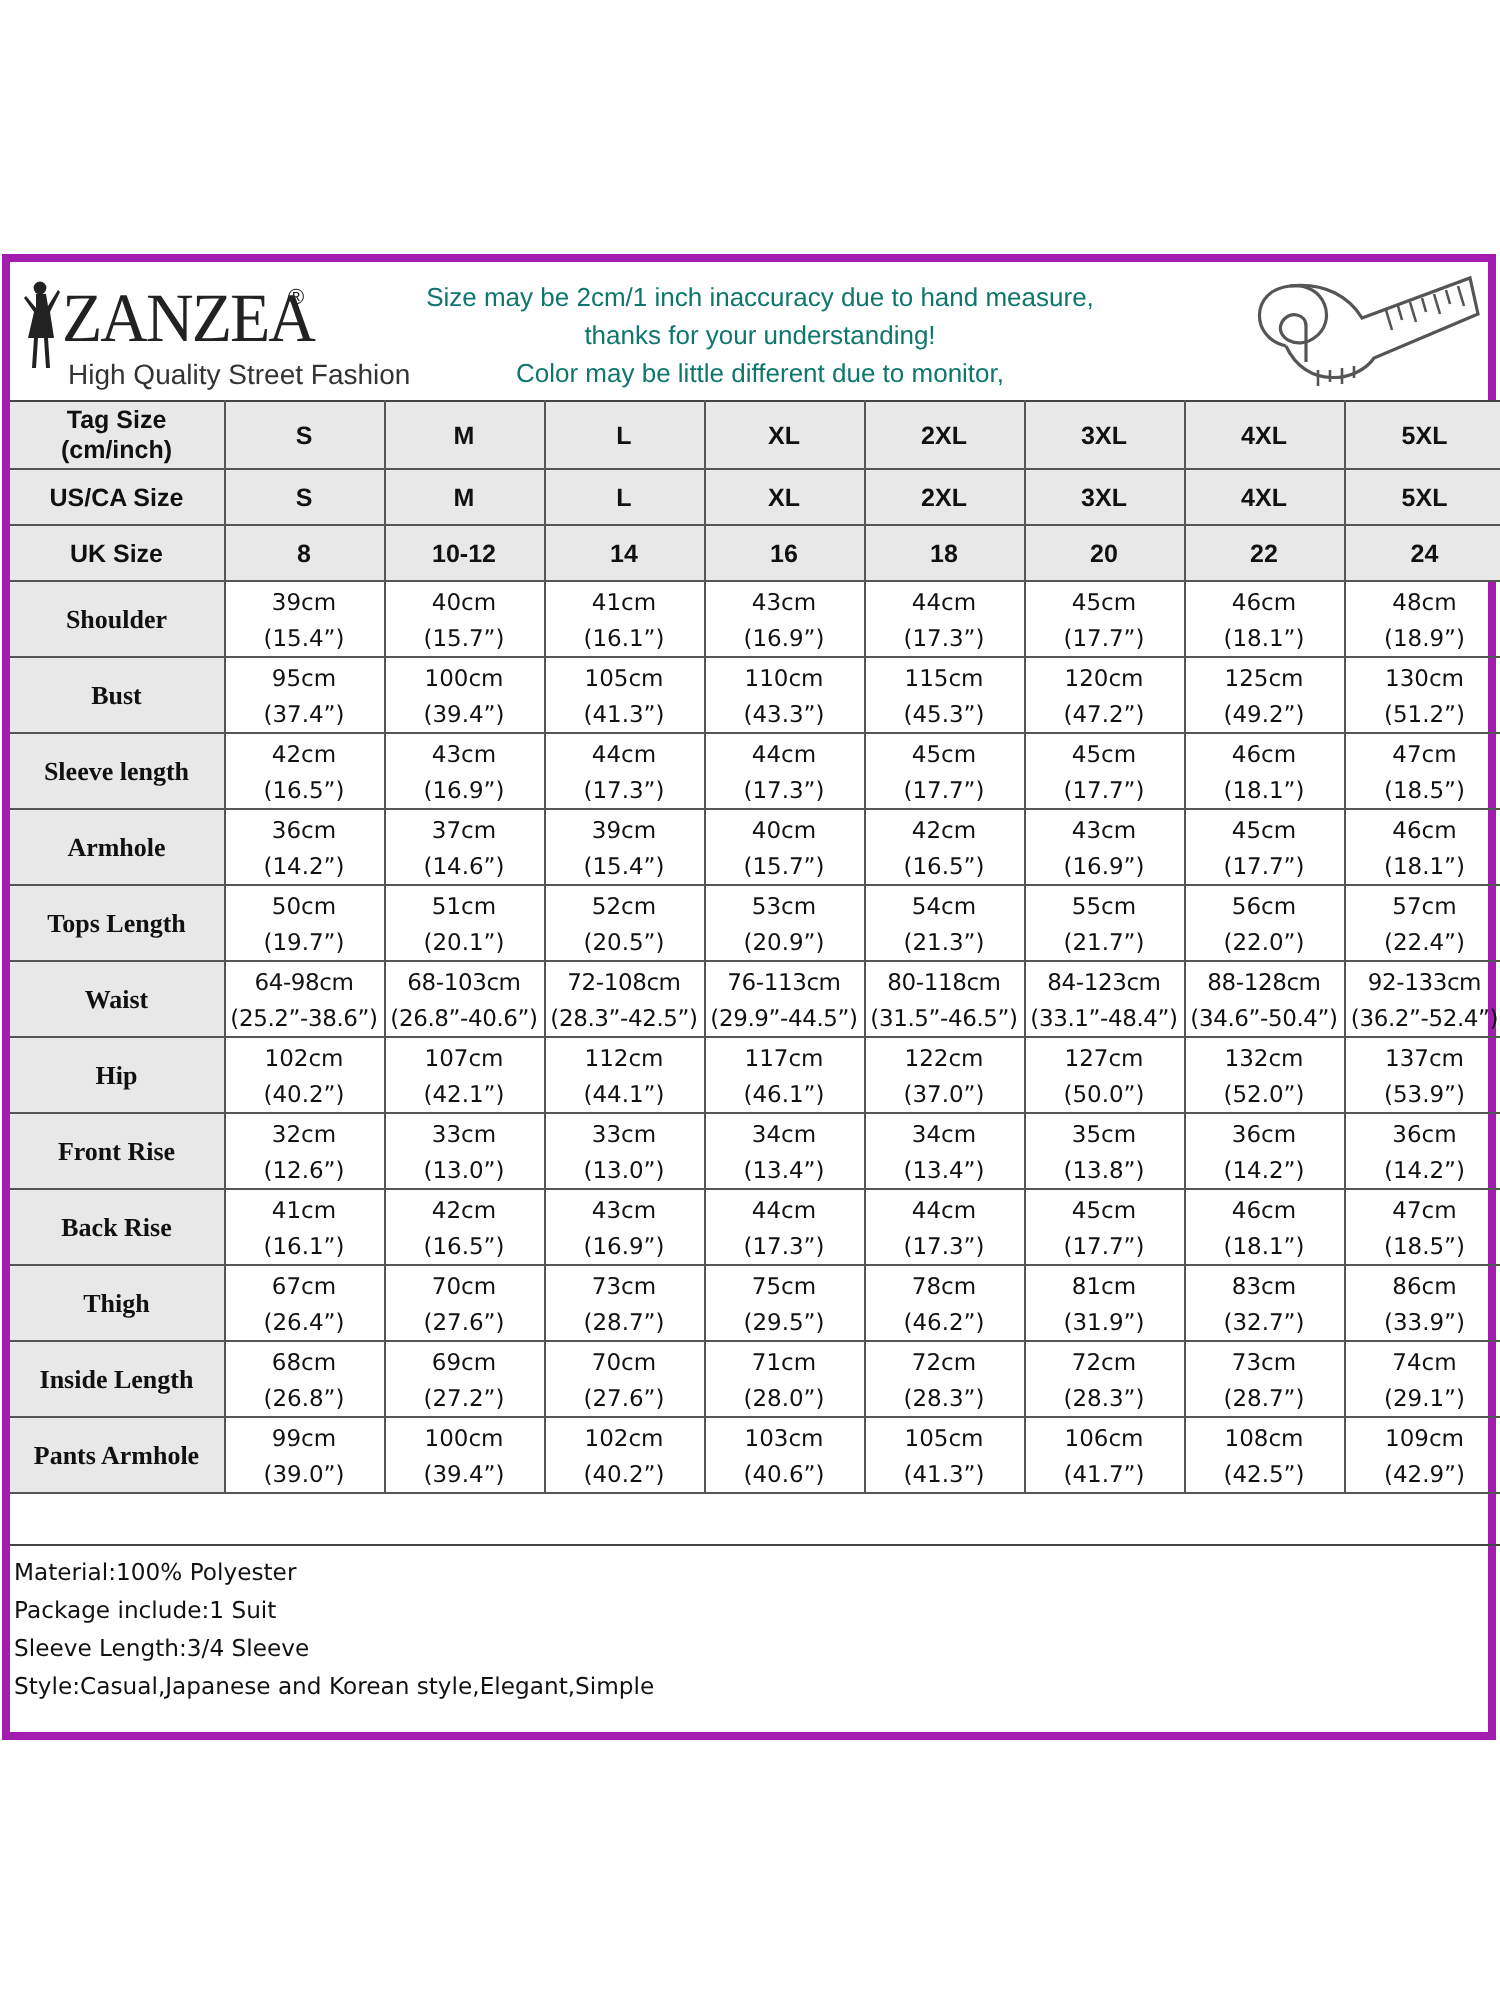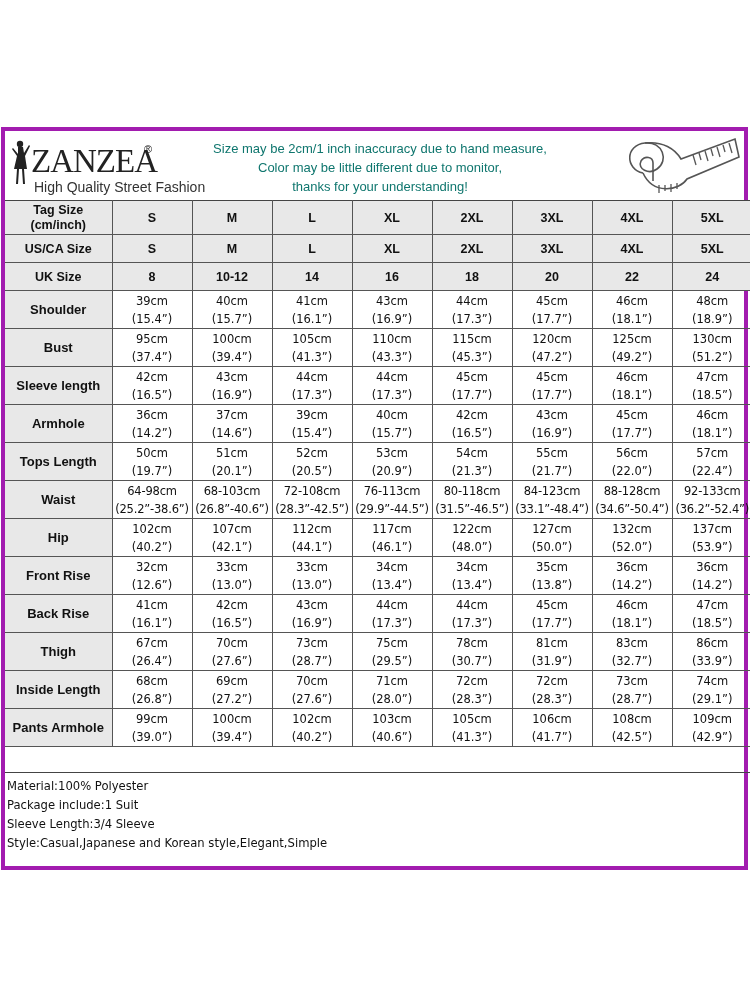--- a/index.html
+++ b/index.html
@@ -20,21 +20,21 @@
   .tape { position: absolute; left: 618px; top: 2px; }
 
   table.grid { position: absolute; left: 0; top: 69px; border-collapse: collapse;
                width: 747px; table-layout: fixed; padding-left: 36px; }
   table.grid td { border: 1.5px solid #555; text-align: center; vertical-align: middle;
                   padding: 0; box-sizing: border-box; }
   table.grid tr.size-row td { background: #e8e8e8; font-weight: bold; font-size: 12.5px; }
   table.grid tr.meas-row td { height: 38px; font-size: 12.5px; line-height: 18px;
                               font-family: "DejaVu Sans", sans-serif; font-size: 11.5px; }
   table.grid tr.meas-row td.label { background: #e8e8e8; font-weight: bold;
-                                   font-family: Liberation Sans, sans-serif; font-size: 13px; }
+                                   font-family: Liberation Serif, serif; font-size: 13px; }
   table.grid td.label { border-left: none; }
   table.grid td:last-child { border-right: none; }
   table.grid tr:first-child td { border-top: 1.5px solid #444; }
   .cm, .inch { display: block; white-space: nowrap; }
   .waist { font-size: 10.7px; letter-spacing: -0.2px; }
 
   .details { position: absolute; left: 0; top: 641px; width: 745px; padding: 4px 0 0 2px;
              box-sizing: border-box; font-size: 12.5px; line-height: 19px;
              font-family: "DejaVu Sans", sans-serif; font-size: 11.6px; border-top: 1.5px solid #444; }
 </style>
@@ -50,22 +50,22 @@
         <path d="M9 8 L14 8 L15 14 L20 6 L21 7 L16 17 L18 30 L5 30 L8 17 L3 10 L4 9 L9 15 Z" fill="#222"></path>
         <path d="M8 30 L7 45 L9 45 L10 30 Z M13 30 L14 45 L16 45 L15 30 Z" fill="#222"></path>
       </svg>
       <span class="logo-word">ZANZEA</span>
       <span class="logo-reg">®</span>
       <span class="logo-tag">High Quality Street Fashion</span>
     </div>
 
     <div class="notice">
       <div>Size may be 2cm/1 inch inaccuracy due to hand measure,</div>
+      <div>thanks for your understanding!</div>
       <div>Color may be little different due to monitor,</div>
-      <div>thanks for your understanding!</div>
     </div>
 
     <svg class="tape" width="118" height="66" viewBox="0 0 118 66">
       <g fill="none" stroke="#555" stroke-width="1.6">
         <path d="M20 40 C2 36 2 12 22 10 C40 8 46 28 34 36 C26 42 14 36 18 28 C22 22 30 24 30 30"></path>
         <path d="M22 10 C40 8 52 16 58 26 L112 6 L116 24 L64 46 C56 58 30 62 20 40"></path>
         <path d="M30 30 L30 48"></path>
       </g>
       <g stroke="#555" stroke-width="1.3">
         <line x1="70" y1="22" x2="73" y2="32"></line>
@@ -357,21 +357,21 @@
           <td>
             <span class="cm">112cm</span>
             <span class="inch">(44.1”)</span>
           </td>
           <td>
             <span class="cm">117cm</span>
             <span class="inch">(46.1”)</span>
           </td>
           <td>
             <span class="cm">122cm</span>
-            <span class="inch">(48.0”)</span>
+            <span class="inch">(37.0”)</span>
           </td>
           <td>
             <span class="cm">127cm</span>
             <span class="inch">(50.0”)</span>
           </td>
           <td>
             <span class="cm">132cm</span>
             <span class="inch">(52.0”)</span>
           </td>
           <td>
@@ -462,21 +462,21 @@
           <td>
             <span class="cm">73cm</span>
             <span class="inch">(28.7”)</span>
           </td>
           <td>
             <span class="cm">75cm</span>
             <span class="inch">(29.5”)</span>
           </td>
           <td>
             <span class="cm">78cm</span>
-            <span class="inch">(30.7”)</span>
+            <span class="inch">(46.2”)</span>
           </td>
           <td>
             <span class="cm">81cm</span>
             <span class="inch">(31.9”)</span>
           </td>
           <td>
             <span class="cm">83cm</span>
             <span class="inch">(32.7”)</span>
           </td>
           <td>

